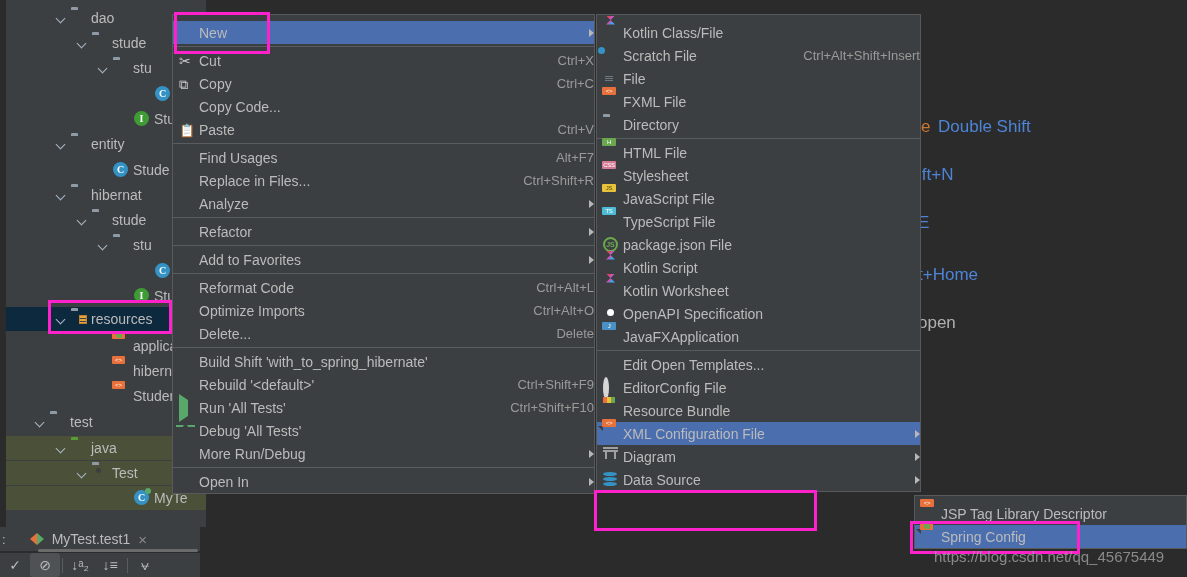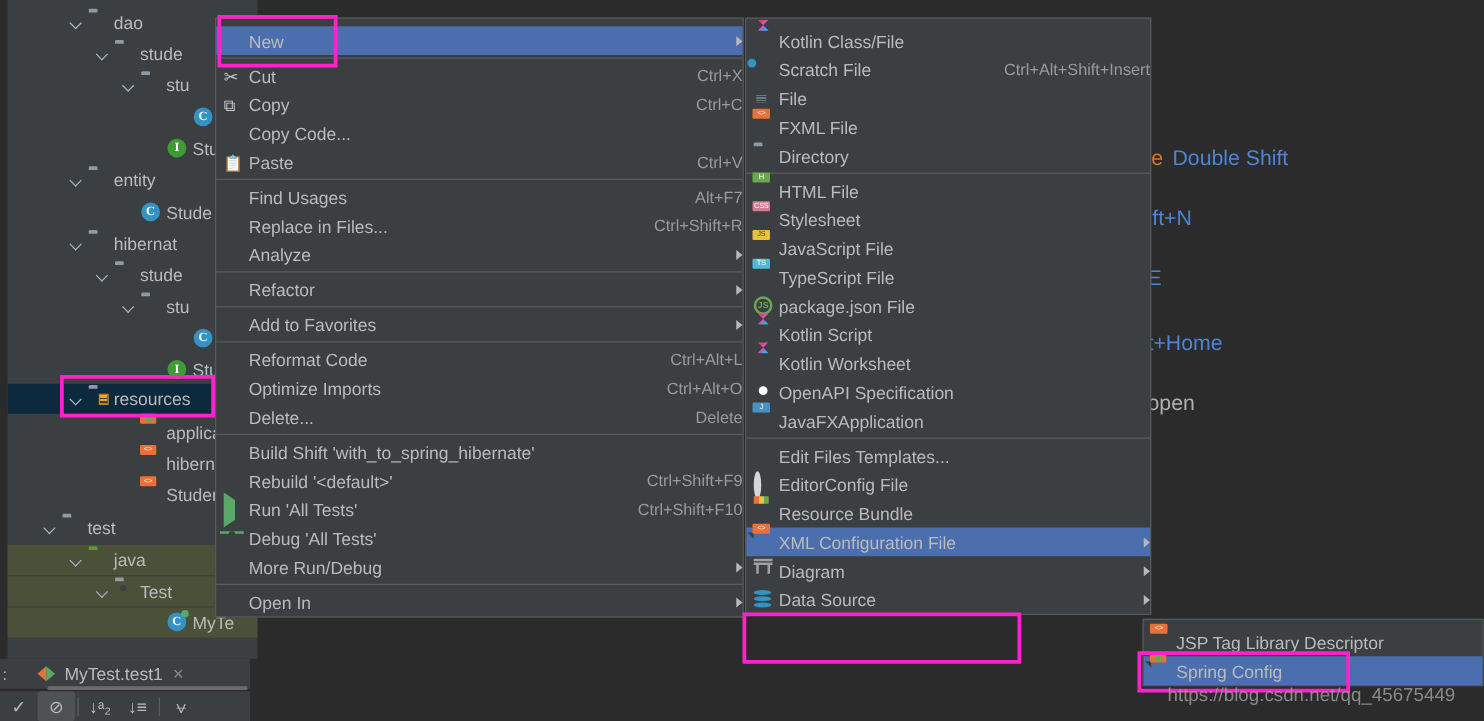--- a/index.html
+++ b/index.html
@@ -484,21 +484,21 @@
       </div>
       <div class="mi">
         <span class="micon">
           <span class="ic"><span class="tag"><i style="background:#4a90c4">J</i></span></span>
         </span>
         <span class="mlabel">JavaFXApplication</span>
       </div>
       <div class="sep"></div>
       <div class="mi">
         <span class="micon"></span>
-        <span class="mlabel">Edit Files Templates...</span>
+        <span class="mlabel">Edit Open Templates...</span>
       </div>
       <div class="mi">
         <span class="micon">
           <span class="ic"><span class="i-gear"></span></span>
         </span>
         <span class="mlabel">EditorConfig File</span>
       </div>
       <div class="mi">
         <span class="micon">
           <span class="ic"><span class="i-bundle"></span></span>

